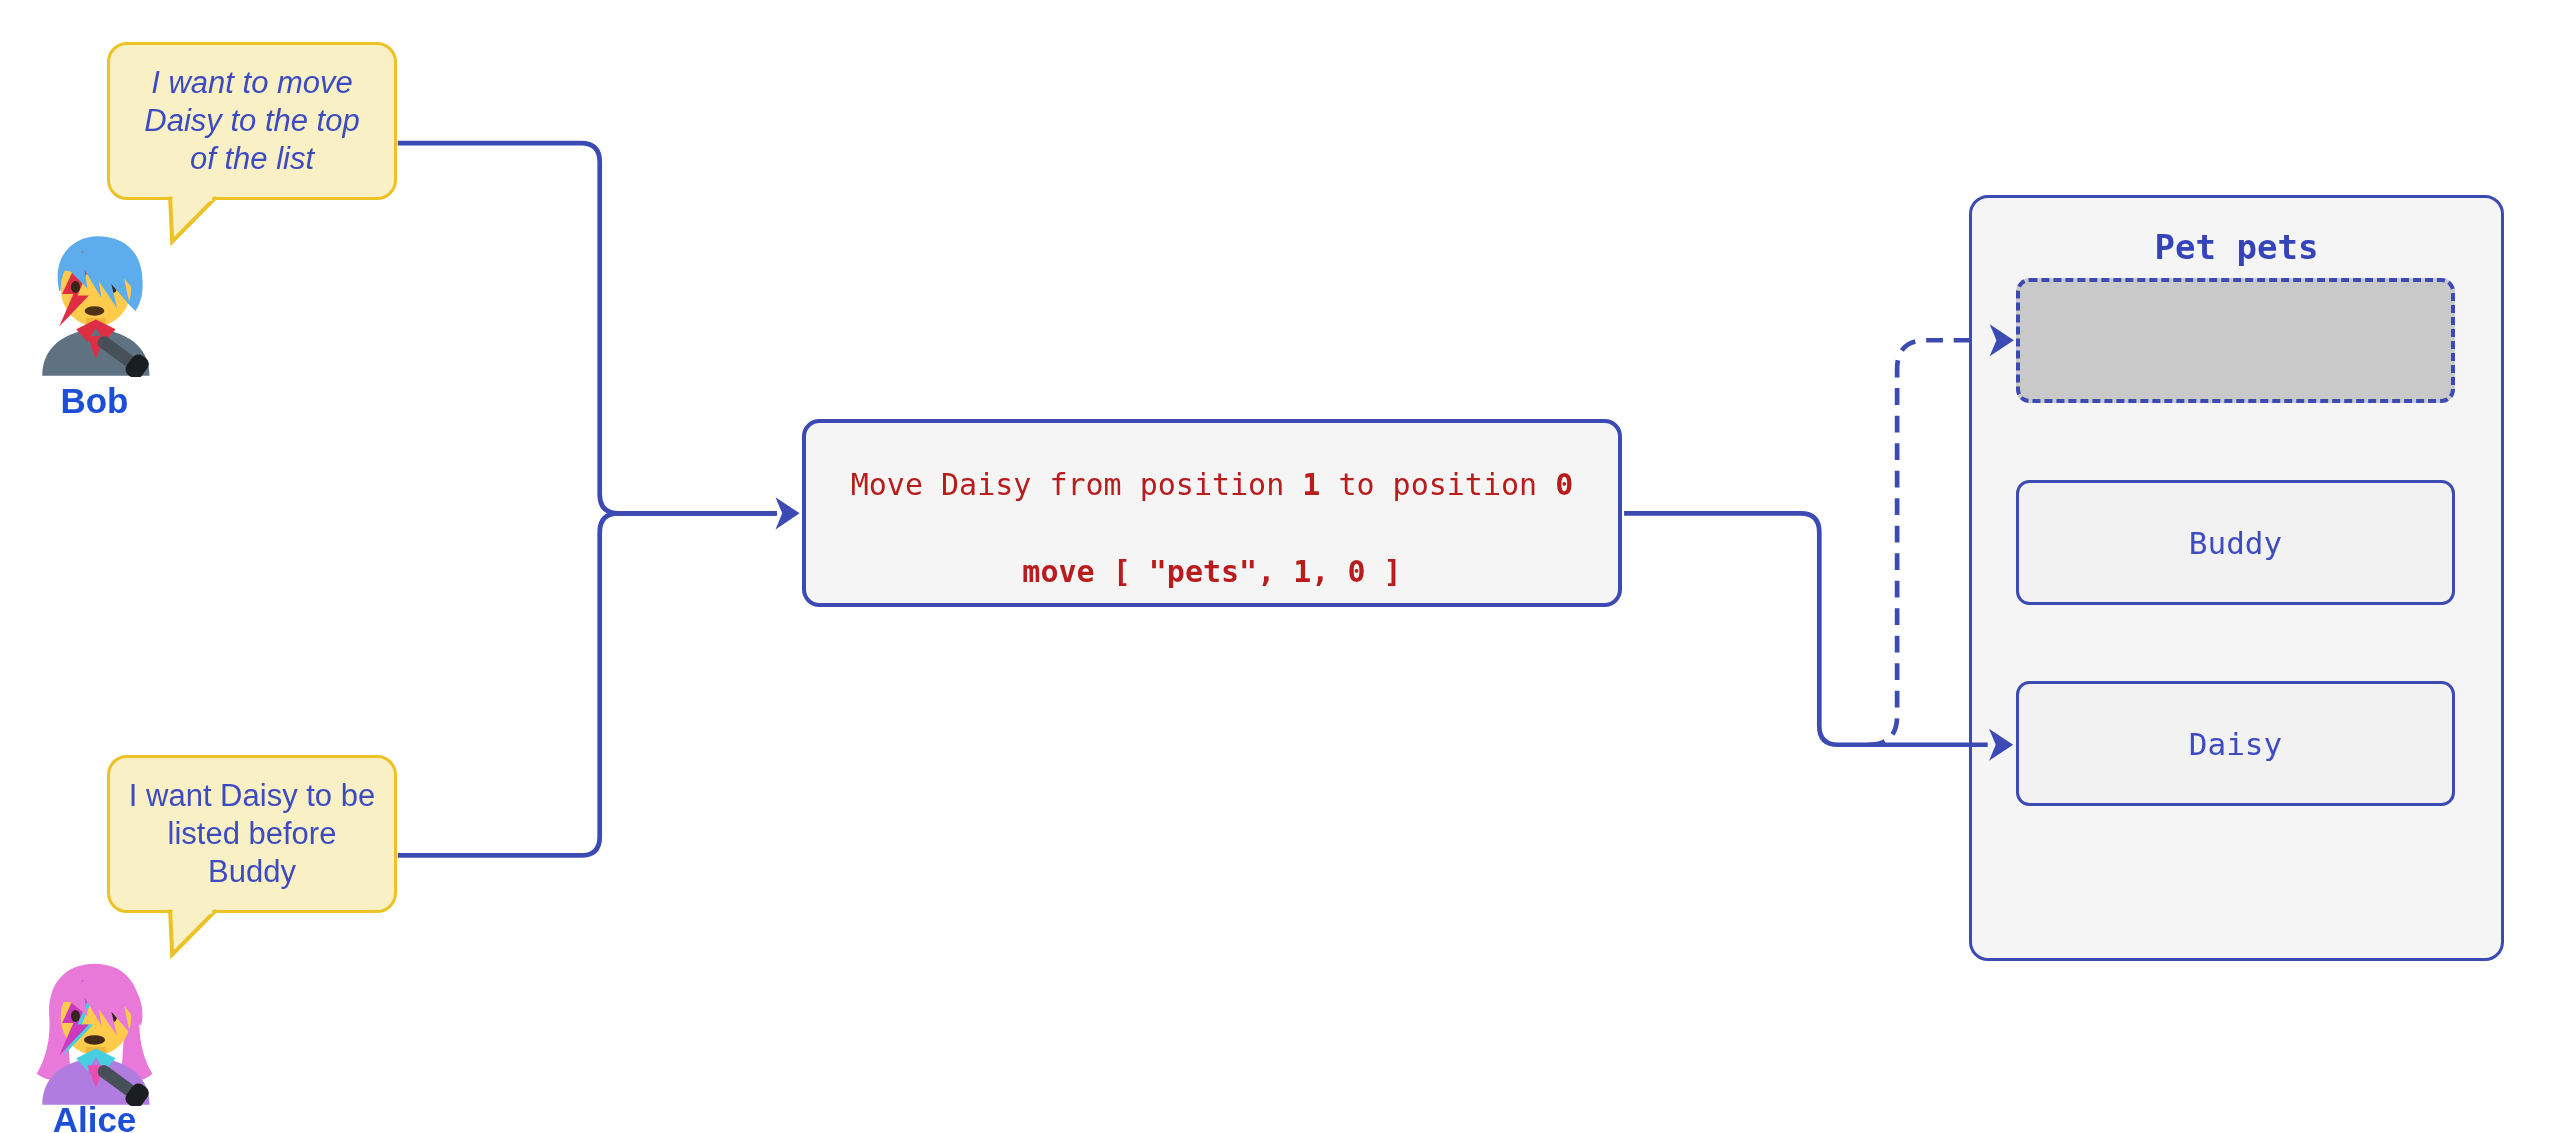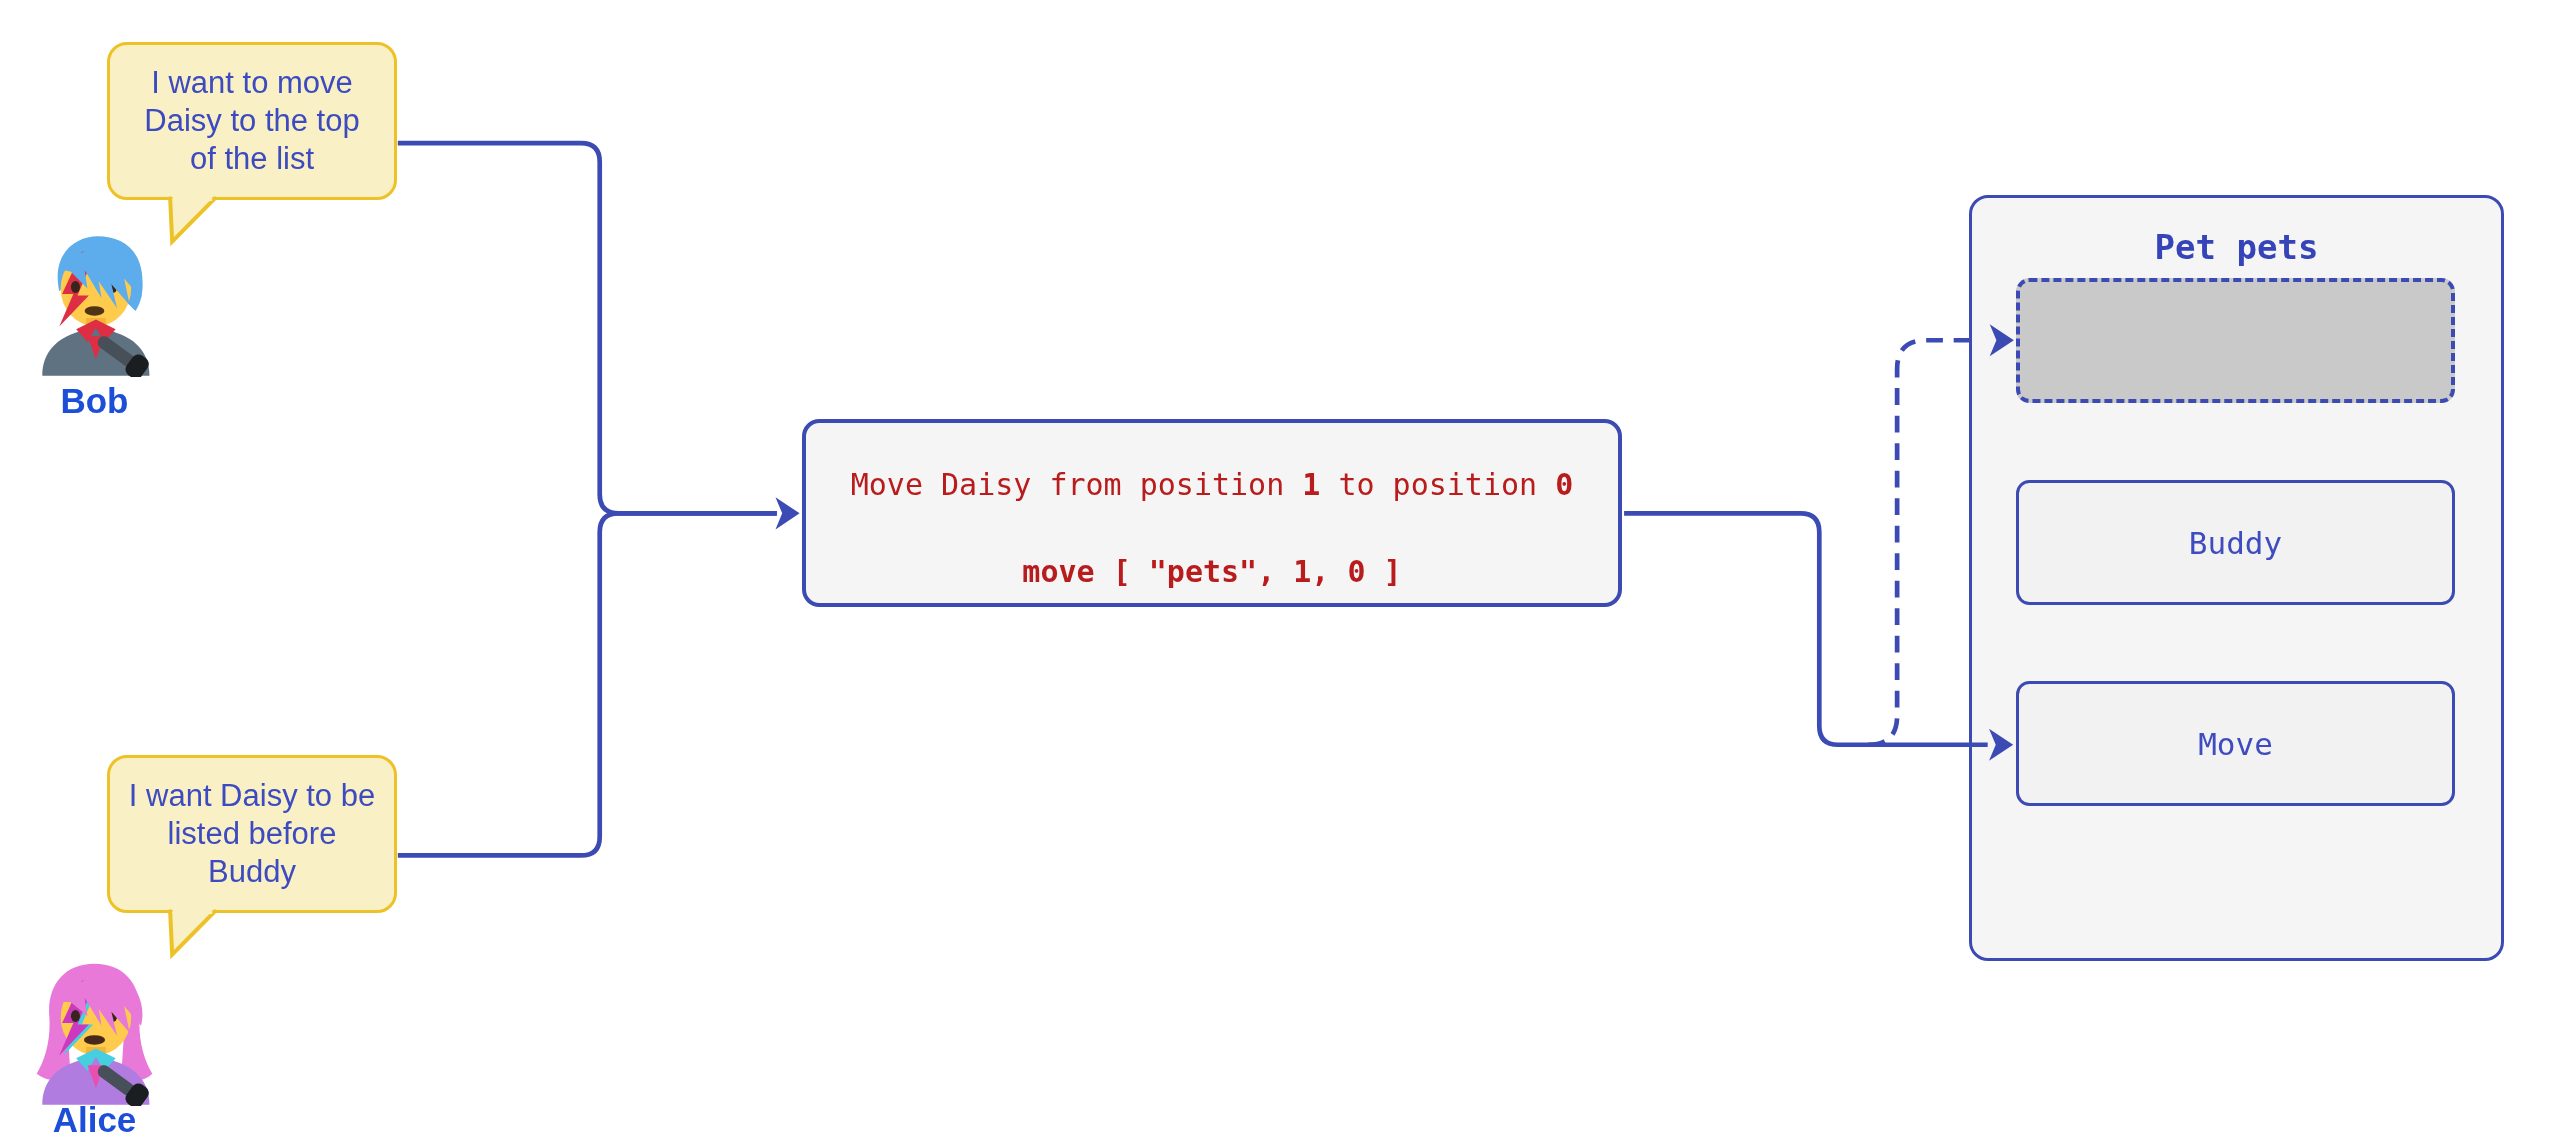--- a/index.html
+++ b/index.html
@@ -41,21 +41,21 @@
   .slot-daisy{top:681px;}
   .slot-label{font-size:31px;color:#3E4CC0;}
 
   .connectors{position:absolute;left:0;top:0;width:2576px;height:1134px;z-index:4;pointer-events:none;}
 </style>
 </head>
 <body>
 
 <div class="canvas">
 
-  <div class="bubble" style="top:42px;">
+  <div class="bubble" style="top:42px;font-style:italic;">
     <div class="bubble-text">I want to move
 Daisy to the top
 of the list</div>
   </div>
   <svg class="tail" style="left:160px;top:195px;" width="67" height="52" viewBox="0 0 100 78">
     <path d="M15 5 L18 70 L82 5" fill="#FAF0C5" stroke="#EDC226" stroke-width="6" stroke-linecap="round"></path>
     <rect x="19" y="0" width="59" height="9" fill="#FAF0C5"></rect>
   </svg>
   <svg class="avatar" style="top:228px;" viewBox="0 0 100 104">
     <path d="M25 44 C19 16 38 5 52 5 C71 5 85 16 84 40 C84 48 82 54 79 58 L73 52 C77 42 77 30 68 24 C57 17 37 19 31 32 C28 38 27 43 25 44 Z" fill="#5DADEC"></path>
@@ -115,21 +115,21 @@
   <div class="panel"></div>
   <div class="panel-title mono">Pet pets</div>
 
   <div class="slot slot-placeholder">
     <div class="slot-label mono"></div>
   </div>
   <div class="slot slot-item slot-buddy">
     <div class="slot-label mono">Buddy</div>
   </div>
   <div class="slot slot-item slot-daisy">
-    <div class="slot-label mono">Move</div>
+    <div class="slot-label mono">Daisy</div>
   </div>
 
   <svg class="connectors" viewBox="0 0 3840 1690">
 
     <path d="M 593 213 H 866 Q 894 213 894 241 V 737 Q 894 765 922 765 H 1158" fill="none" stroke="#3C4BB4" stroke-width="7"></path>
 
     <path d="M 593 1275 H 866 Q 894 1275 894 1247 V 793 Q 894 765 922 765 H 1158" fill="none" stroke="#3C4BB4" stroke-width="7"></path>
     <polygon points="1192,765 1156,741 1166,765 1156,789" fill="#3C4BB4"></polygon>
 
     <path d="M 2421 765 H 2684 Q 2712 765 2712 793 V 1082 Q 2712 1110 2740 1110 H 2963" fill="none" stroke="#3C4BB4" stroke-width="7"></path>

